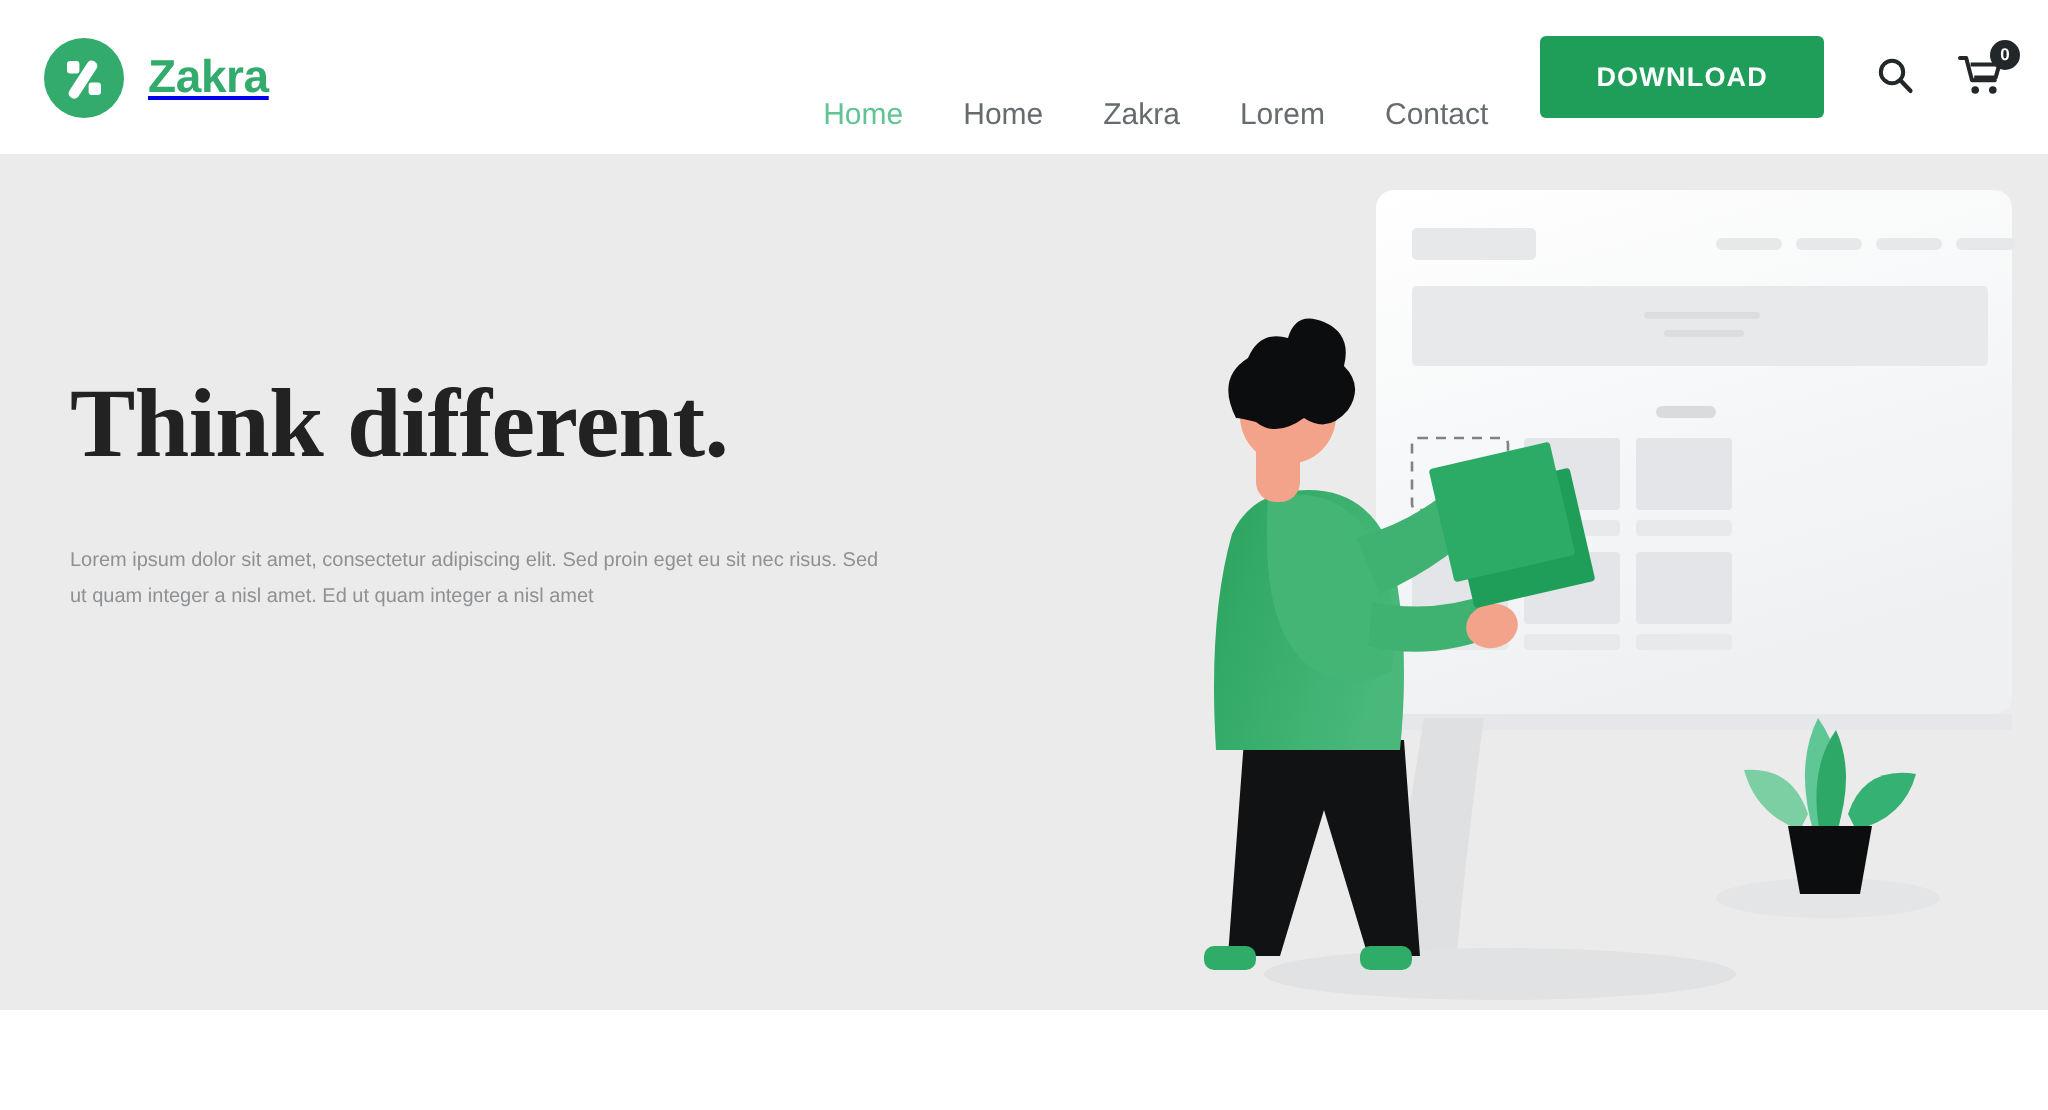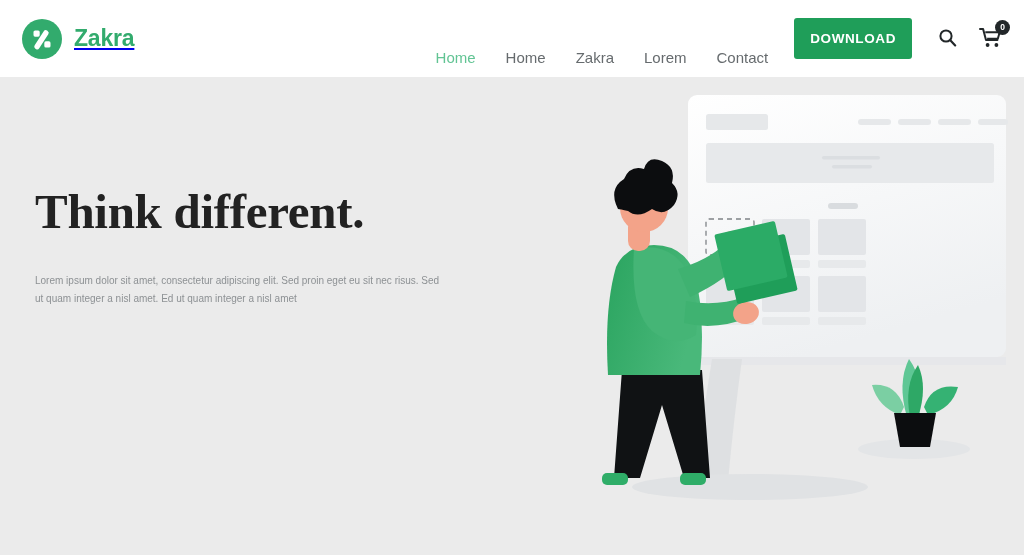--- a/index.html
+++ b/index.html
@@ -34,38 +34,38 @@
     font-size:15px; color:#666b6e; text-decoration:none;
     white-space:nowrap; cursor:pointer;margin-top:37px;
   }
   .nav-link.active{ color:#62c494; }
 
   .download-btn{
     margin-left:26px;
     background:#1f9e59; color:#ffffff;
     border:none; border-radius:3px;
     font-size:13.5px; font-weight:bold; letter-spacing:0.6px;
-    padding:13px 16px; cursor:pointer;
+    padding:13px 28px; cursor:pointer;
     font-family:"Liberation Sans", sans-serif;
     white-space:nowrap;
   }
 
   .header-icons{ display:flex; align-items:center; gap:22px; margin-left:26px; }
   .icon-btn{ background:none; border:none; cursor:pointer; display:flex; align-items:center; padding:0; position:relative; }
   .cart-badge{
     position:absolute; top:-7px; right:-8px;
     width:15px; height:15px; border-radius:50%;
     background:#222729; color:#ffffff;
     font-size:8.5px; line-height:15px; text-align:center;
     font-weight:bold;
   }
 
   
   .hero{
-    position:absolute; top:77px; left:0; width:1024px; height:478px;
+    position:absolute; top:77px; left:0; width:1024px; height:428px;
     background:#ebebeb; overflow:hidden;
   }
   .hero-copy{
     position:absolute; left:35px; top:108px; width:470px;
   }
   .hero-title{
     font-family:"Liberation Serif", serif;
     font-weight:bold; font-size:49px; line-height:1.12;
     color:#222222; letter-spacing:-0.3px;
   }

